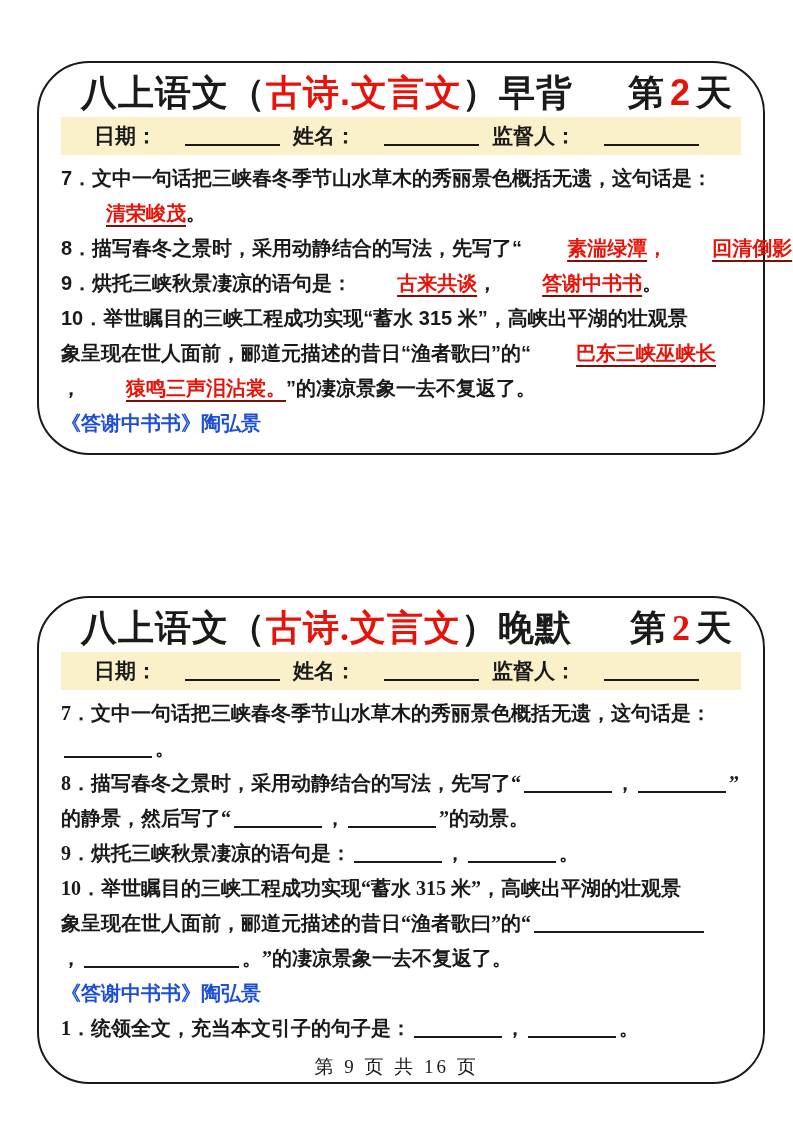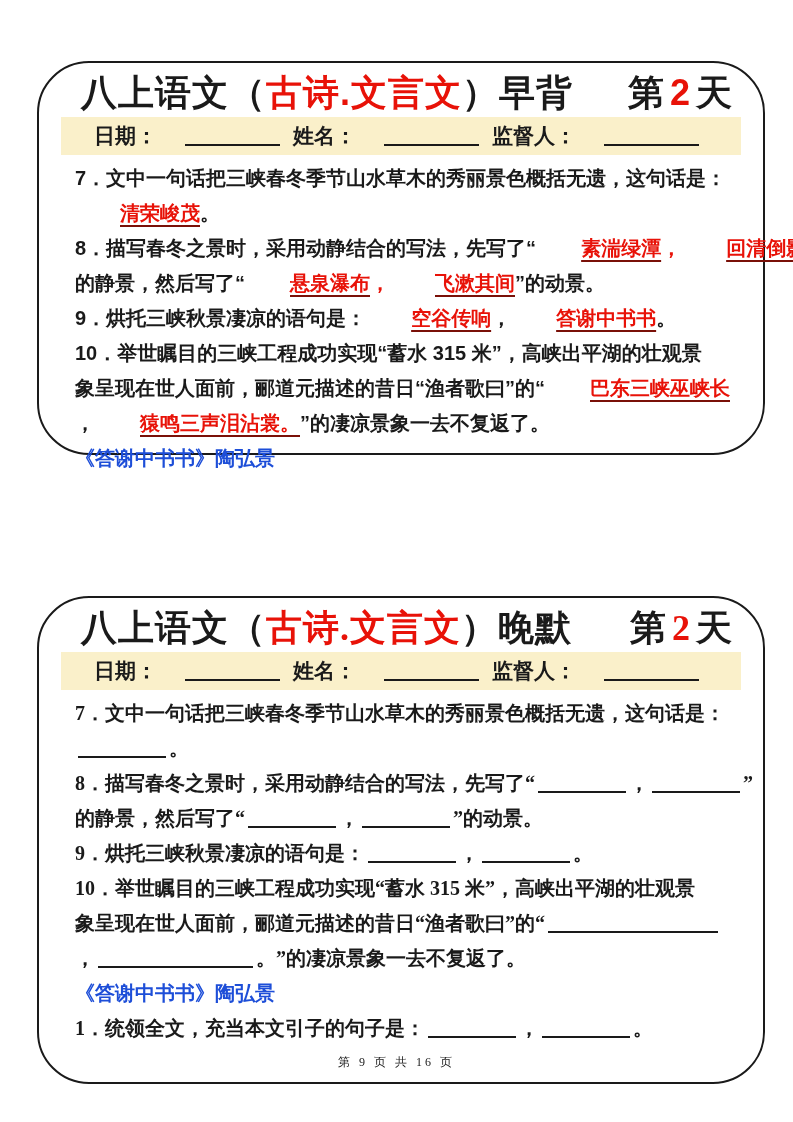--- a/index.html
+++ b/index.html
@@ -55,21 +55,21 @@
   .info-field { display: flex; align-items: baseline; gap: 28px; }
   .info-blank {
     display: inline-block;
     width: 95px;
     height: 0.9em;
     border-bottom: 2px solid #1a1a1a;
     transform: translateY(3px);
   }
 
   .card-body {
-    padding: 6px 16px 0 36px;
+    padding: 6px 16px 0 22px;
     font-size: 20px;
     font-weight: 600;
     line-height: 35px;
   }
   .line { white-space: nowrap; }
 
   .seg-text { color: #1a1a1a; }
   .seg-red { color: #e81208; }
   .seg-answer {
     color: #e81208;
@@ -89,21 +89,21 @@
     margin: 0 3px;
   }
 
   .page-footer {
     position: absolute;
     left: 0;
     top: 1054px;
     width: 100%;
     text-align: center;
     font-family: "Liberation Serif", serif;
-    font-size: 12px;
+    font-size: 19px;
     letter-spacing: 3px;
     color: #1a1a1a;
   }
 </style>
 </head>
 <body>
 
 <div class="page">
 
   <div class="card card-1">
@@ -126,22 +126,21 @@
       </div>
       <div class="info-field">
         <span>监督人：</span>
           <span class="info-blank"></span>
       </div>
     </div>
     <div class="card-body">
         <div class="line"><span class="seg-text">7．文中一句话把三峡春冬季节山水草木的秀丽景色概括无遗，这句话是：</span></div>
         <div class="line"><span class="seg-answer">清荣峻茂</span><span class="seg-text">。</span></div>
         <div class="line"><span class="seg-text">8．描写春冬之景时，采用动静结合的写法，先写了“</span><span class="seg-answer">素湍绿潭</span><span class="seg-red">，</span><span class="seg-answer">回清倒影</span><span class="seg-text">”</span></div>
-        <div class="line"><span class="seg-text">的静景，然后写了“</span><span class="seg-answer">悬泉瀑布</span><span class="seg-red">，</span><span class="seg-answer">飞漱其间</span><span class="seg-text">”的动景。</span></div>
-        <div class="line"><span class="seg-text">9．烘托三峡秋景凄凉的语句是：</span><span class="seg-answer">空谷传响</span><span class="seg-text">，</span><span class="seg-answer">答谢中书书</span><span class="seg-text">。</span></div>
+        <div class="line"><span class="seg-text">9．烘托三峡秋景凄凉的语句是：</span><span class="seg-answer">古来共谈</span><span class="seg-text">，</span><span class="seg-answer">答谢中书书</span><span class="seg-text">。</span></div>
         <div class="line"><span class="seg-text">10．举世瞩目的三峡工程成功实现“蓄水 315 米”，高峡出平湖的壮观景</span></div>
         <div class="line"><span class="seg-text">象呈现在世人面前，郦道元描述的昔日“渔者歌曰”的“</span><span class="seg-answer">巴东三峡巫峡长</span></div>
         <div class="line"><span class="seg-text">，</span><span class="seg-answer">猿鸣三声泪沾裳。</span><span class="seg-text">”的凄凉景象一去不复返了。</span></div>
         <div class="line"><span class="seg-ref">《答谢中书书》陶弘景</span></div>
       </div>
   </div>
 
   <div class="card card-2">
     <div class="card-title">
       <div class="title-left">

